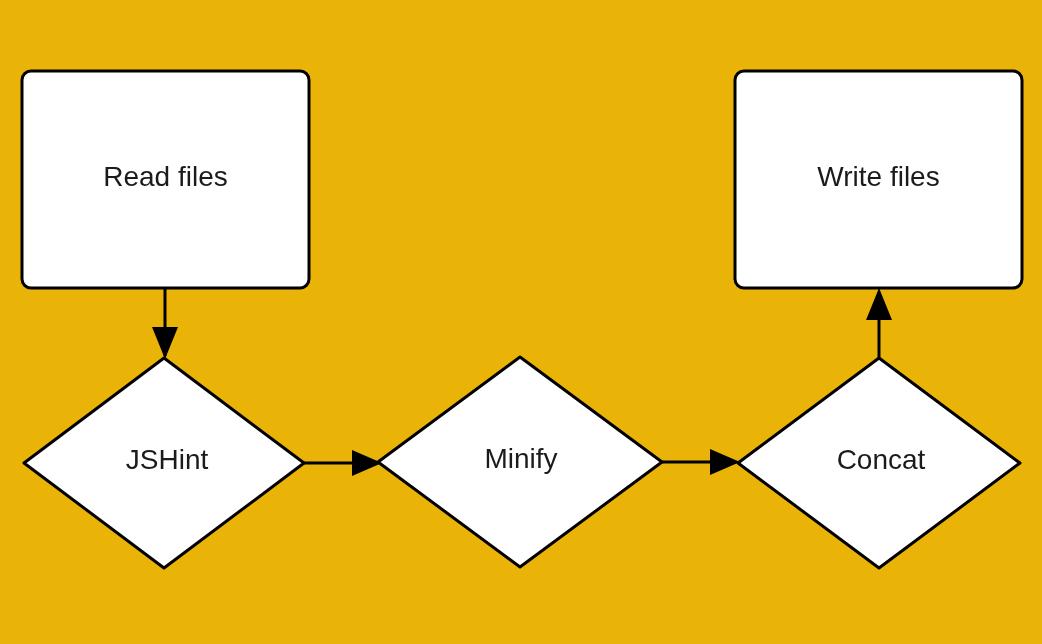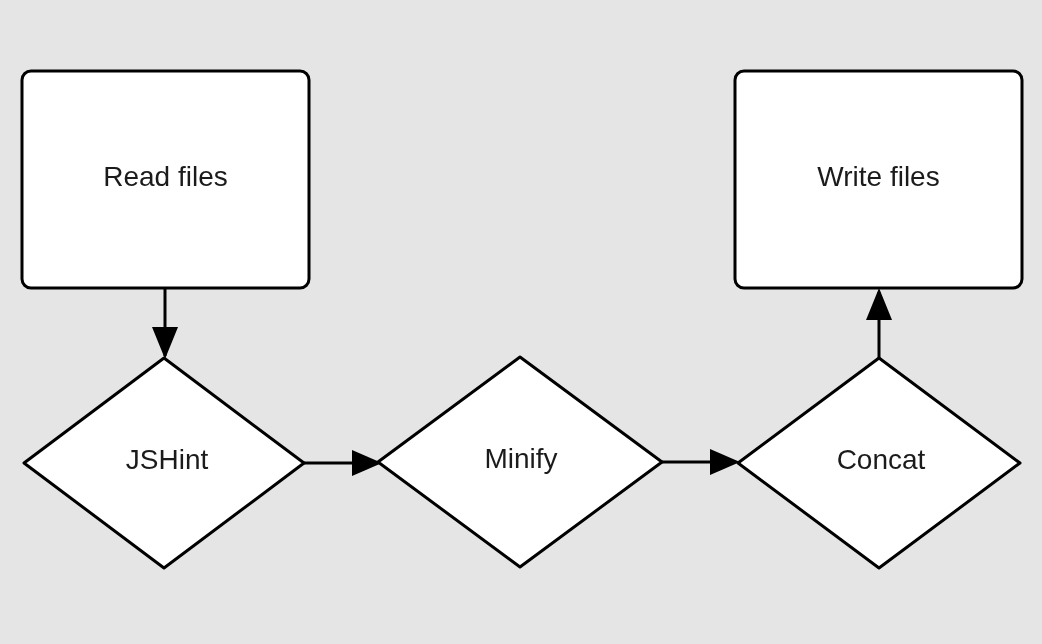--- a/index.html
+++ b/index.html
@@ -8,21 +8,21 @@
     padding: 0;
     background: #ffffff;
   }
   body {
     font-family: "Liberation Sans", sans-serif;
   }
   #canvas {
     position: relative;
     width: 1042px;
     height: 644px;
-    background: #e5e5e5;
+    background: #eab308;
     overflow: hidden;
   }
   #flow-svg {
     position: absolute;
     top: 0;
     left: 0;
     width: 1042px;
     height: 644px;
     display: block;
   }

